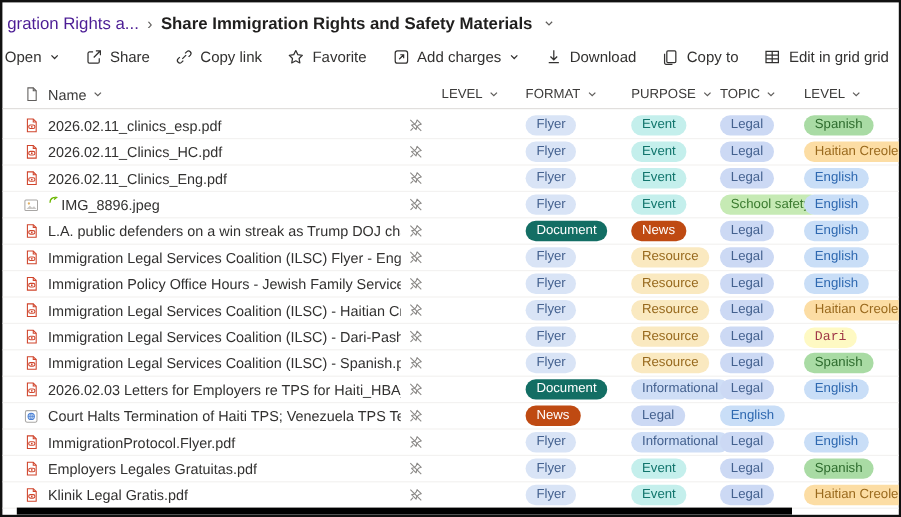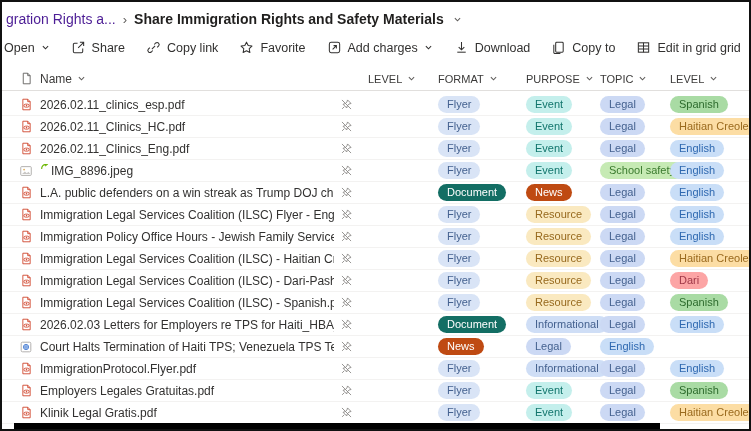--- a/index.html
+++ b/index.html
@@ -452,21 +452,21 @@
                 <path d="M9.3 2.4l4.3 4.3-2.5.8-2.2 2.2-.6 2.6-4.6-4.6 2.6-.6 2.2-2.2z" fill="none" stroke="#8a8886" stroke-width="1.1" stroke-linejoin="round"></path>
                 <path d="M5.2 10.8L2.6 13.4" stroke="#8a8886" stroke-width="1.1"></path>
                 <path d="M2.4 2.4l11.2 11.2" stroke="#8a8886" stroke-width="1.1"></path>
               </svg>
             </span>
           </div>
           <div></div>
           <div><span class="pill" style="background: rgb(217, 228, 246); color: rgb(68, 97, 143);">Flyer</span></div>
           <div><span class="pill" style="background: rgb(250, 233, 192); color: rgb(151, 105, 29);">Resource</span></div>
           <div><span class="pill" style="background: rgb(204, 217, 244); color: rgb(68, 97, 143);">Legal</span></div>
-          <div><span class="pill" style="background: #fca5a5; color: rgb(160, 56, 72);">Dari</span></div>
+          <div><span class="pill" style="background: #fef9c3; color: rgb(160, 56, 72); font-family: Liberation Mono, monospace;">Dari</span></div>
         </div>
         <div class="grid-row row">
           <div class="cell-icon">
             <span class="icon">
               <svg width="13" height="15" viewBox="0 0 16 16">
                 <path d="M3.5 1.5h6l3 3v10h-9z" fill="#fff" stroke="#d0452c" stroke-width="1.1"></path>
                 <path d="M9.5 1.5v3h3" fill="none" stroke="#d0452c" stroke-width="1.1"></path>
                 <rect x="4.8" y="7.6" width="6.4" height="3.6" rx="1.8" fill="none" stroke="#d0452c" stroke-width="1.1"></rect>
                 <circle cx="8" cy="9.4" r="0.9" fill="#d0452c"></circle>
               </svg>

